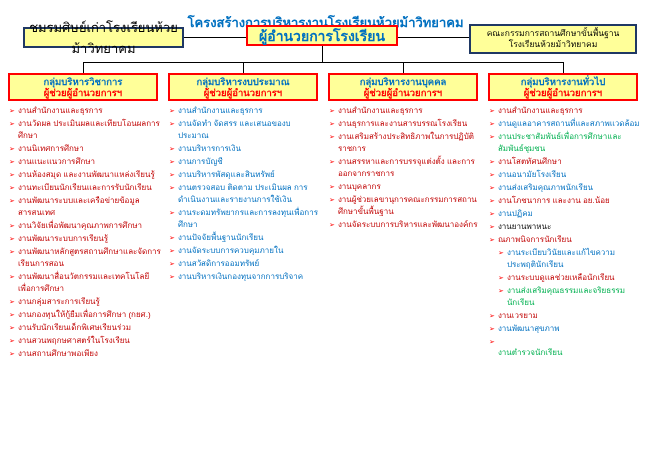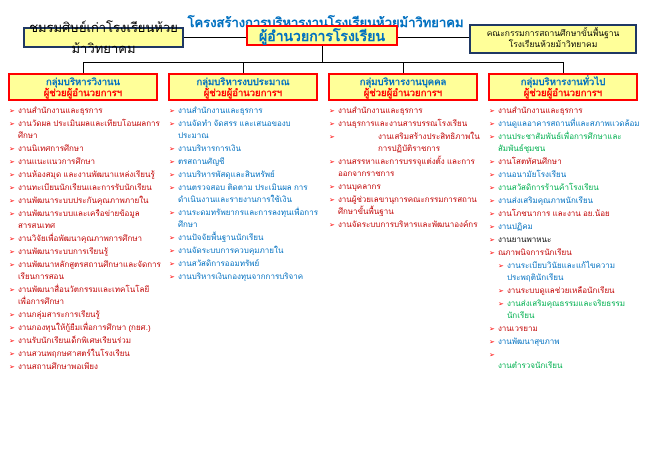--- a/index.html
+++ b/index.html
@@ -57,21 +57,21 @@
   <div class="box director">
     <span>ผู้อำนวยการโรงเรียน</span>
   </div>
 
   <div class="box board">
     <div>คณะกรรมการสถานศึกษาขั้นพื้นฐาน</div>
     <div>โรงเรียนห้วยม้าวิทยาคม</div>
   </div>
 
   <div class="header h0">
-    <div class="h-title">กลุ่มบริหารวิงานน</div>
+    <div class="h-title">กลุ่มบริหารวิชาการ</div>
     <div class="h-sub">ผู้ช่วยผู้อำนวยการฯ</div>
   </div>
   <div class="header h1">
     <div class="h-title">กลุ่มบริหารงบประมาณ</div>
     <div class="h-sub">ผู้ช่วยผู้อำนวยการฯ</div>
   </div>
   <div class="header h2">
     <div class="h-title">กลุ่มบริหารงานบุคคล</div>
     <div class="h-sub">ผู้ช่วยผู้อำนวยการฯ</div>
   </div>
@@ -100,24 +100,20 @@
       <div class="item">
         <span class="bullet">➢</span>
         <span class="item-text" style="color: rgb(192, 0, 0);">งานห้องสมุด และงานพัฒนาแหล่งเรียนรู้</span>
       </div>
       <div class="item">
         <span class="bullet">➢</span>
         <span class="item-text" style="color: rgb(192, 0, 0);">งานทะเบียนนักเรียนและการรับนักเรียน</span>
       </div>
       <div class="item">
         <span class="bullet">➢</span>
-        <span class="item-text" style="color: rgb(192, 0, 0);">งานพัฒนาระบบประกันคุณภาพภายใน</span>
-      </div>
-      <div class="item">
-        <span class="bullet">➢</span>
         <span class="item-text" style="color: rgb(192, 0, 0);">งานพัฒนาระบบและเครือข่ายข้อมูลสารสนเทศ</span>
       </div>
       <div class="item">
         <span class="bullet">➢</span>
         <span class="item-text" style="color: rgb(192, 0, 0);">งานวิจัยเพื่อพัฒนาคุณภาพการศึกษา</span>
       </div>
       <div class="item">
         <span class="bullet">➢</span>
         <span class="item-text" style="color: rgb(192, 0, 0);">งานพัฒนาระบบการเรียนรู้</span>
       </div>
@@ -158,21 +154,21 @@
       <div class="item">
         <span class="bullet">➢</span>
         <span class="item-text" style="color: rgb(0, 112, 192);">งานจัดทำ จัดสรร และเสนอของบประมาณ</span>
       </div>
       <div class="item">
         <span class="bullet">➢</span>
         <span class="item-text" style="color: rgb(0, 112, 192);">งานบริหารการเงิน</span>
       </div>
       <div class="item">
         <span class="bullet">➢</span>
-        <span class="item-text" style="color: rgb(0, 112, 192);">ตรสถานศัญชี</span>
+        <span class="item-text" style="color: rgb(0, 112, 192);">งานการบัญชี</span>
       </div>
       <div class="item">
         <span class="bullet">➢</span>
         <span class="item-text" style="color: rgb(0, 112, 192);">งานบริหารพัสดุและสินทรัพย์</span>
       </div>
       <div class="item">
         <span class="bullet">➢</span>
         <span class="item-text" style="color: rgb(0, 112, 192);">งานตรวจสอบ ติดตาม ประเมินผล การดำเนินงานและรายงานการใช้เงิน</span>
       </div>
       <div class="item">
@@ -200,21 +196,21 @@
       <div class="item">
         <span class="bullet">➢</span>
         <span class="item-text" style="color: rgb(192, 0, 0);">งานสำนักงานและธุรการ</span>
       </div>
       <div class="item">
         <span class="bullet">➢</span>
         <span class="item-text" style="color: rgb(192, 0, 0);">งานธุรการและงานสารบรรณโรงเรียน</span>
       </div>
       <div class="item">
         <span class="bullet">➢</span>
-        <span class="item-text" style="color: rgb(192, 0, 0); margin-left: 40px;">งานเสริมสร้างประสิทธิภาพในการปฏิบัติราชการ</span>
+        <span class="item-text" style="color: rgb(192, 0, 0);">งานเสริมสร้างประสิทธิภาพในการปฏิบัติราชการ</span>
       </div>
       <div class="item">
         <span class="bullet">➢</span>
         <span class="item-text" style="color: rgb(192, 0, 0);">งานสรรหาและการบรรจุแต่งตั้ง และการออกจากราชการ</span>
       </div>
       <div class="item">
         <span class="bullet">➢</span>
         <span class="item-text" style="color: rgb(192, 0, 0);">งานบุคลากร</span>
       </div>
       <div class="item">
@@ -242,24 +238,20 @@
       <div class="item">
         <span class="bullet">➢</span>
         <span class="item-text" style="color: rgb(192, 0, 0);">งานโสตทัศนศึกษา</span>
       </div>
       <div class="item">
         <span class="bullet">➢</span>
         <span class="item-text" style="color: rgb(0, 112, 192);">งานอนามัยโรงเรียน</span>
       </div>
       <div class="item">
         <span class="bullet">➢</span>
-        <span class="item-text" style="color: rgb(0, 176, 80);">งานสวัสดิการร้านค้าโรงเรียน</span>
-      </div>
-      <div class="item">
-        <span class="bullet">➢</span>
         <span class="item-text" style="color: rgb(0, 112, 192);">งานส่งเสริมคุณภาพนักเรียน</span>
       </div>
       <div class="item">
         <span class="bullet">➢</span>
         <span class="item-text" style="color: rgb(192, 0, 0);">งานโภชนาการ และงาน อย.น้อย</span>
       </div>
       <div class="item">
         <span class="bullet">➢</span>
         <span class="item-text" style="color: rgb(0, 112, 192);">งานปฏิคม</span>
       </div>

